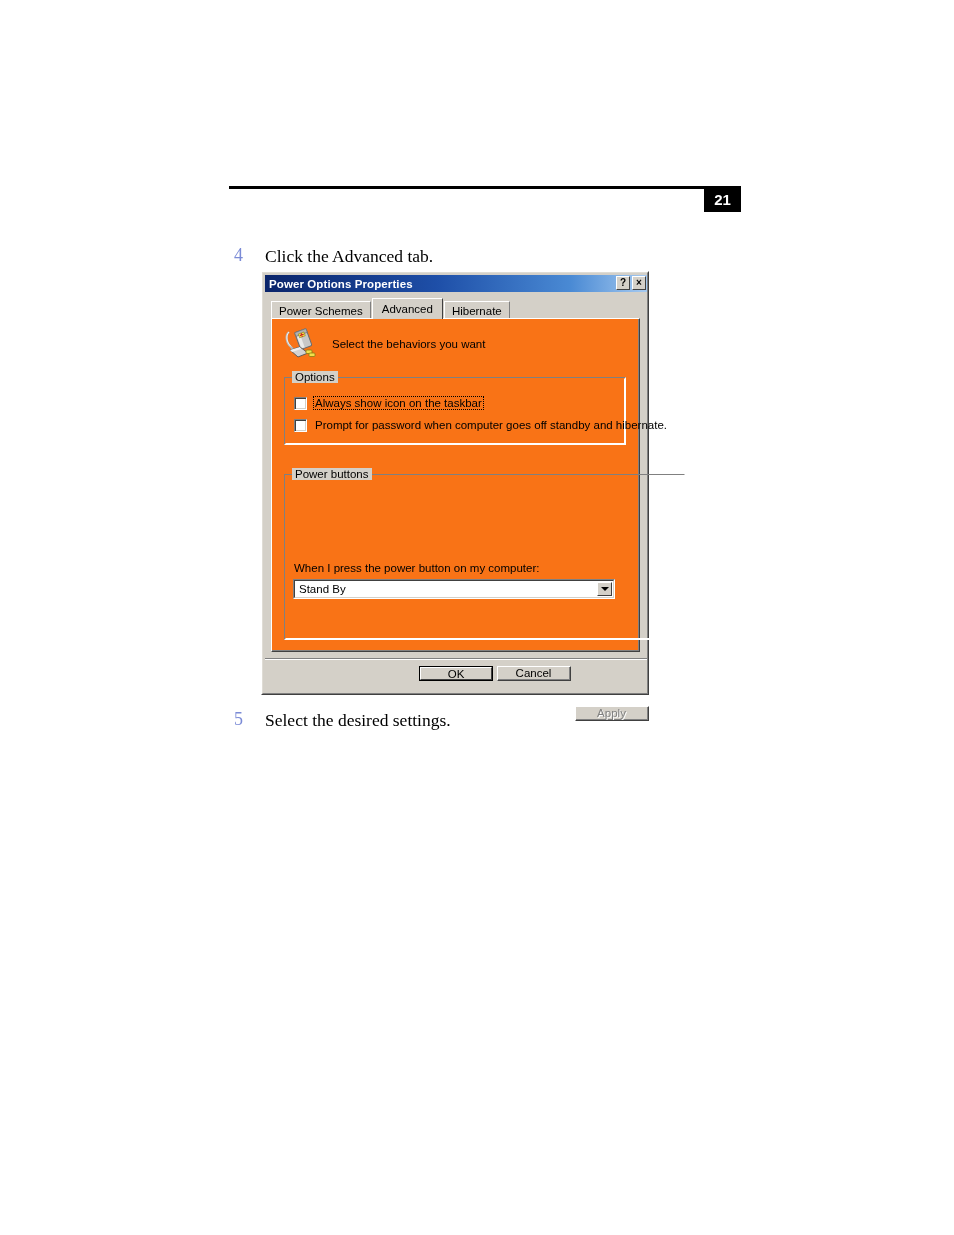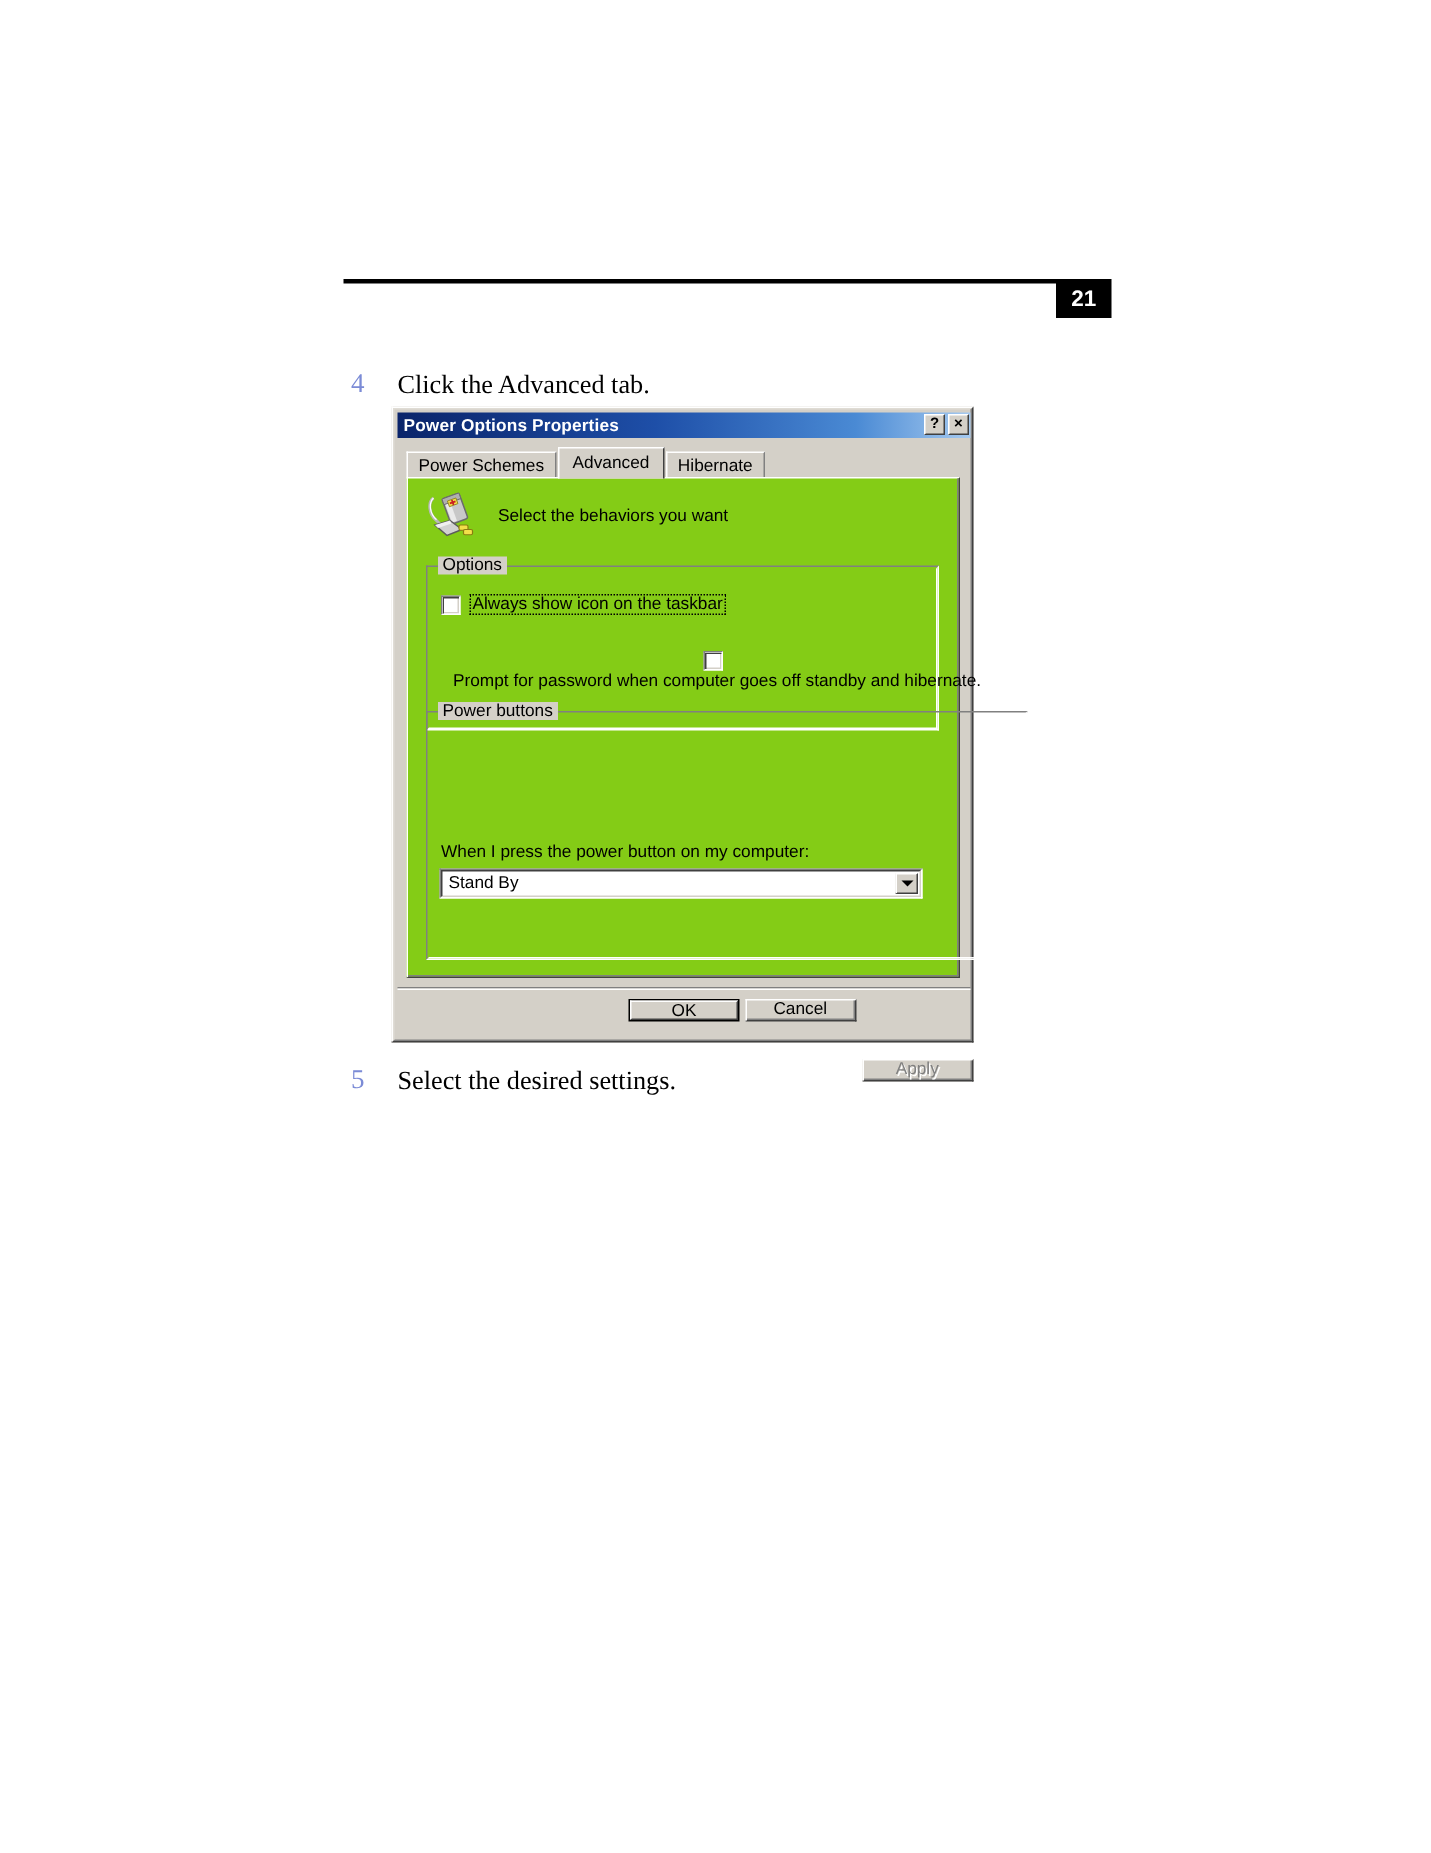--- a/index.html
+++ b/index.html
@@ -188,21 +188,21 @@
     padding: 0 9px;
   }
 
   
   #tabpanel {
     position: absolute;
     left: 8px;
     top: 45px;
     width: 369px;
     height: 334px;
-    background: #84cc16;
+    background: #f97316;
     border-top: 1px solid #ffffff;
     border-left: 1px solid #ffffff;
     border-right: 1px solid #404040;
     border-bottom: 1px solid #404040;
     box-sizing: border-box;
   }
   #tabpanel-inner {
     position: absolute;
     left: 0; top: 0; right: 0; bottom: 0;
     border-right: 1px solid #808080;
@@ -255,21 +255,21 @@
     position: absolute;
     top: -7px;
     left: 7px;
     background: #d4d0c8;
     padding: 0 3px;
     font-size: 11.5px;
     color: #000000;
     white-space: nowrap;
   }
 
-  #group-options  { left: 12px; top: 58px;  width: 342px; height: 110px; }
+  #group-options  { left: 12px; top: 58px;  width: 342px; height: 68px; }
   #group-buttons  { left: 12px; top: 155px; width: 401px; height: 166px; }
 
   
   .cbrow {
     position: absolute;
     display: flex;
     align-items: center;
     left: 9px;
   }
   .cbox {
@@ -474,21 +474,21 @@
 
     <div class="groupbox" id="group-options">
       <div class="gb-inner"></div>
       <div class="gb-legend">Options</div>
 
       <div class="cbrow" style="top:18px;">
         <div class="cbox"></div>
         <div class="cblabel focused">Always show icon on the taskbar</div>
       </div>
 
-      <div class="cbrow" style="top:56px;flex-direction:column;">
+      <div class="cbrow" style="top:40px;">
         <div class="cbox"></div>
         <div class="cblabel">Prompt for password when computer goes off standby and hibernate.</div>
       </div>
     </div>
 
     <div class="groupbox" id="group-buttons">
       <div class="gb-inner"></div>
       <div class="gb-legend">Power buttons</div>
 
       <div id="combo-label">When I press the power button on my computer:</div>

